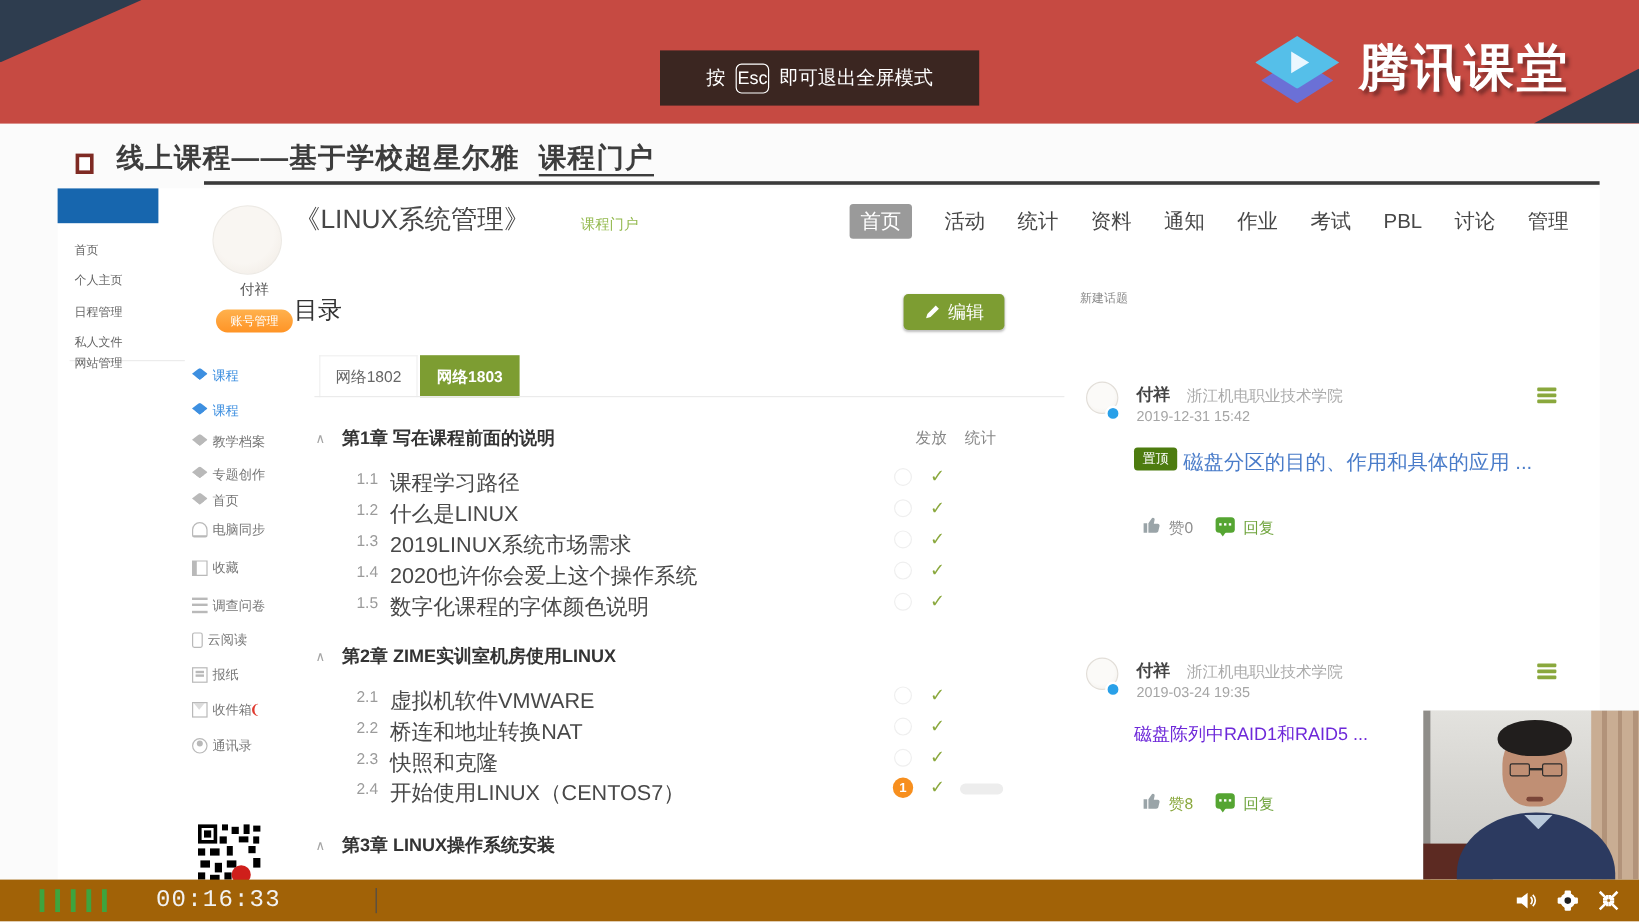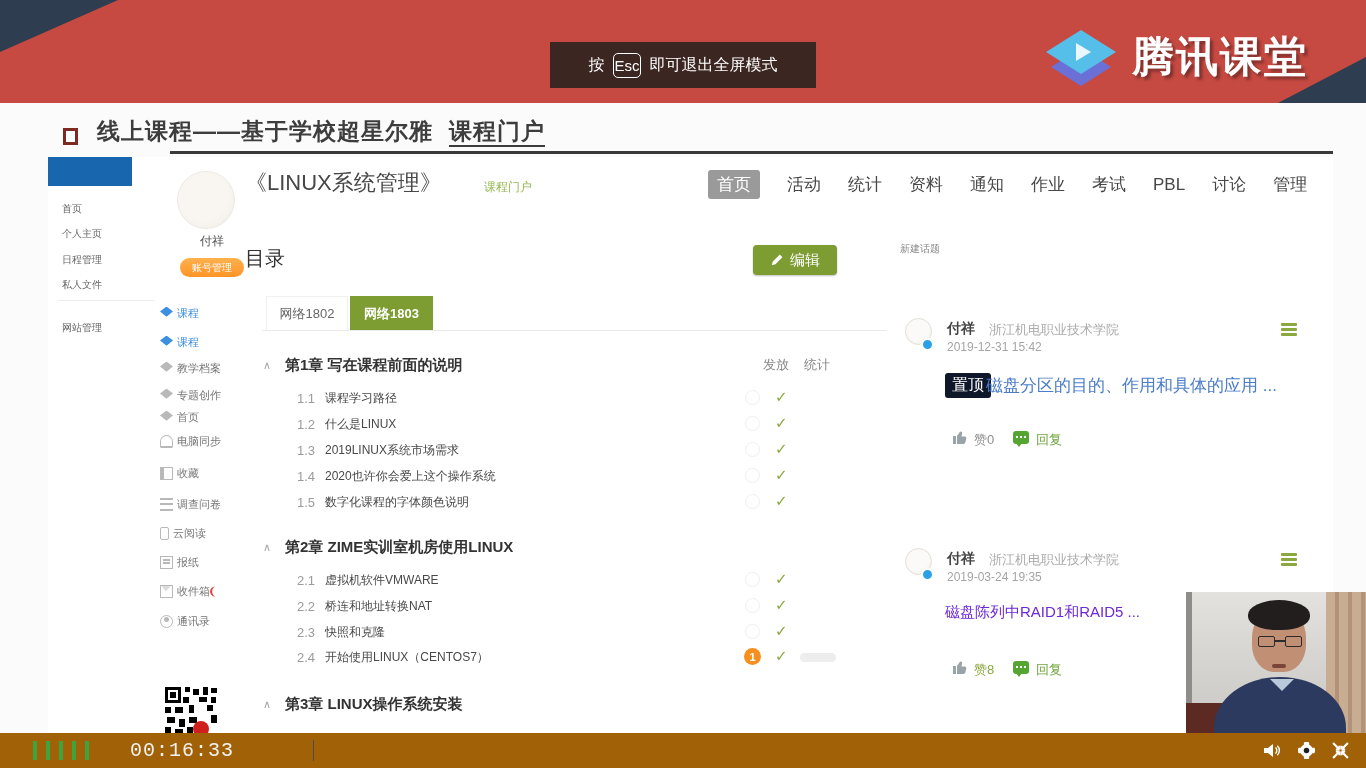--- a/index.html
+++ b/index.html
@@ -67,36 +67,36 @@
   .class-tab.t1 { left:218px; width:82px; background:#fff; color:#666; border:1px solid #f0f0f0; border-bottom:none; }
   .class-tab.t2 { left:302px; width:83px; background:#7d9d32; color:#fff; font-weight:bold; }
   .tab-base { position:absolute; left:214px; top:173px; width:625px; height:1px; background:#ebebeb; }
   .col-head { position:absolute; top:199px; font-size:13px; color:#888; }
 
   
   .row { position:absolute; left:0; width:850px; height:22px; }
   .ch-arrow { position:absolute; left:215px; top:4px; font-size:11px; color:#a5a5a5; }
   .ch-title { position:absolute; left:237px; top:1px; font-size:15px; font-weight:bold; color:#333; }
   .sec-no { position:absolute; left:249px; top:3px; font-size:13px; color:#9b9b9b; }
-  .sec-title { position:absolute; left:277px; top:2px; font-size:12px; color:#484848; }
+  .sec-title { position:absolute; left:277px; top:2px; font-size:18px; color:#484848; }
   .sec-circle { position:absolute; left:697px; top:2px; width:15px; height:15px; border-radius:50%; border:1px solid #efefef; }
   .sec-check { position:absolute; left:727px; top:0px; font-size:15px; font-weight:bold; color:#8aa83d; }
   .sec-badge { position:absolute; left:696px; top:1px; width:17px; height:17px; border-radius:50%; background:#f78f1e; color:#fff; font-size:11px; font-weight:bold; display:flex; align-items:center; justify-content:center; }
   .sec-pill { position:absolute; left:752px; top:6px; width:36px; height:9px; border-radius:5px; background:#ededed; }
 
   
   .new-topic { position:absolute; left:852px; top:85px; font-size:10px; color:#888; }
   .avatar-sm { position:absolute; width:27px; height:27px; border-radius:50%; background:radial-gradient(circle at 45% 40%, #fbfaf8 55%, #f0ece6); border:1.5px solid #e2ded8; }
   .role-dot { position:absolute; width:13px; height:13px; border-radius:50%; background:#29a0e8; border:2px solid #fff; }
   .post-author { position:absolute; font-size:14px; font-weight:bold; color:#444; }
   .post-org { position:absolute; font-size:13px; color:#ababab; }
   .post-time { position:absolute; font-size:12px; color:#a5a5a5; }
   .burger { position:absolute; width:16px; }
   .burger i { display:block; height:2.5px; background:#8aa83d; margin-bottom:2.5px; border-radius:1px; }
-  .pin-badge { position:absolute; background:#0f172a; color:#fff; font-size:16px; padding:2px 7px; border-radius:3px; }
+  .pin-badge { position:absolute; background:#4d7c0f; color:#fff; font-size:11px; padding:2px 7px; border-radius:3px; }
   .post-title-blue { position:absolute; font-size:17px; color:#4a7cc9; }
   .post-title-plain { position:absolute; font-size:15px; color:#6d28d9; }
   .thumb-ic { position:absolute; width:16px; height:16px; }
   .likes { position:absolute; font-size:13px; color:#8e8e8e; }
   .likes.olive { color:#8aa83d; }
   .chat-ic { position:absolute; width:16px; height:13px; background:#55a532; border-radius:3px; }
   .chat-ic::before { content:""; position:absolute; left:2.5px; top:5px; width:2px; height:2px; background:#fff; box-shadow:4px 0 0 #fff, 8px 0 0 #fff; }
   .chat-ic::after { content:""; position:absolute; left:3px; bottom:-3px; border-left:3px solid transparent; border-right:3px solid transparent; border-top:4px solid #55a532; }
   .reply { position:absolute; font-size:13px; color:#6fa43c; }
 
@@ -155,21 +155,21 @@
   <div class="rule"></div>
 
   <div class="portal">
     <div class="blue-rect"></div>
 
     <span class="pnav" style="top:45px">首页</span>
     <span class="pnav" style="top:70px">个人主页</span>
     <span class="pnav" style="top:96px">日程管理</span>
     <span class="pnav" style="top:121px">私人文件</span>
     <div class="pnav-divider"></div>
-    <span class="pnav" style="top:164px">网站管理</span>
+    <span class="pnav" style="top:139px">网站管理</span>
 
     <div class="avatar-lg"></div>
     <span class="profile-name">付祥</span>
     <div class="profile-badge">账号管理</div>
 
     <div class="snav blue" style="top:149px">
         <span class="ic ic-cap"></span>
         <span>课程</span>
       </div>
     <div class="snav blue" style="top:178px">

